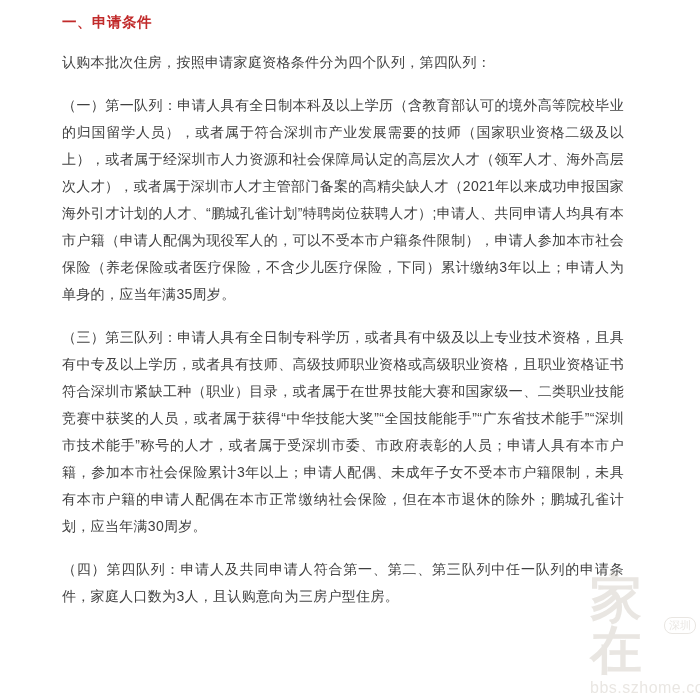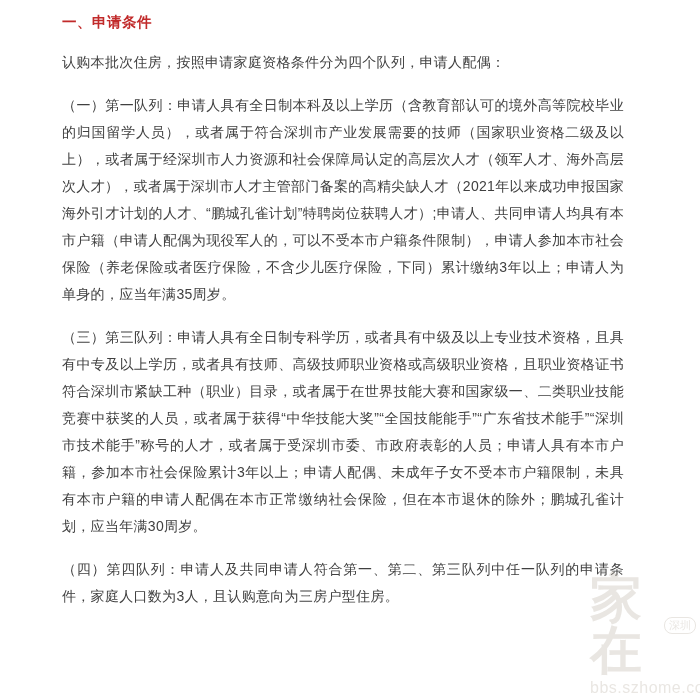--- a/index.html
+++ b/index.html
@@ -69,21 +69,21 @@
     margin-top: 3px;
   }
 </style>
 </head>
 <body>
 
 <div class="page">
 
   <h2 class="doc-title">一、申请条件</h2>
 
-  <p class="doc-para">认购本批次住房，按照申请家庭资格条件分为四个队列，申请人配偶：</p>
+  <p class="doc-para">认购本批次住房，按照申请家庭资格条件分为四个队列，第四队列：</p>
 
   <p class="doc-para">（一）第一队列：申请人具有全日制本科及以上学历（含教育部认可的境外高等院校毕业的归国留学人员），或者属于符合深圳市产业发展需要的技师（国家职业资格二级及以上），或者属于经深圳市人力资源和社会保障局认定的高层次人才（领军人才、海外高层次人才），或者属于深圳市人才主管部门备案的高精尖缺人才（2021年以来成功申报国家海外引才计划的人才、“鹏城孔雀计划”特聘岗位获聘人才）;申请人、共同申请人均具有本市户籍（申请人配偶为现役军人的，可以不受本市户籍条件限制），申请人参加本市社会保险（养老保险或者医疗保险，不含少儿医疗保险，下同）累计缴纳3年以上；申请人为单身的，应当年满35周岁。</p>
 
 
   <p class="doc-para">（三）第三队列：申请人具有全日制专科学历，或者具有中级及以上专业技术资格，且具有中专及以上学历，或者具有技师、高级技师职业资格或高级职业资格，且职业资格证书符合深圳市紧缺工种（职业）目录，或者属于在世界技能大赛和国家级一、二类职业技能竞赛中获奖的人员，或者属于获得“中华技能大奖”“全国技能能手”“广东省技术能手”“深圳市技术能手”称号的人才，或者属于受深圳市委、市政府表彰的人员；申请人具有本市户籍，参加本市社会保险累计3年以上；申请人配偶、未成年子女不受本市户籍限制，未具有本市户籍的申请人配偶在本市正常缴纳社会保险，但在本市退休的除外；鹏城孔雀计划，应当年满30周岁。</p>
 
   <p class="doc-para">（四）第四队列：申请人及共同申请人符合第一、第二、第三队列中任一队列的申请条件，家庭人口数为3人，且认购意向为三房户型住房。</p>
 
   <div class="watermark">
     <div class="wm-top">

